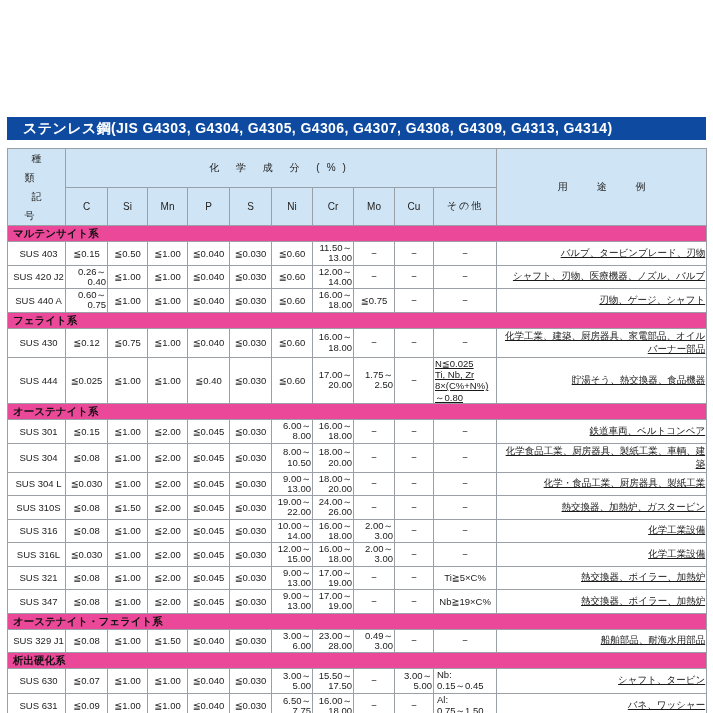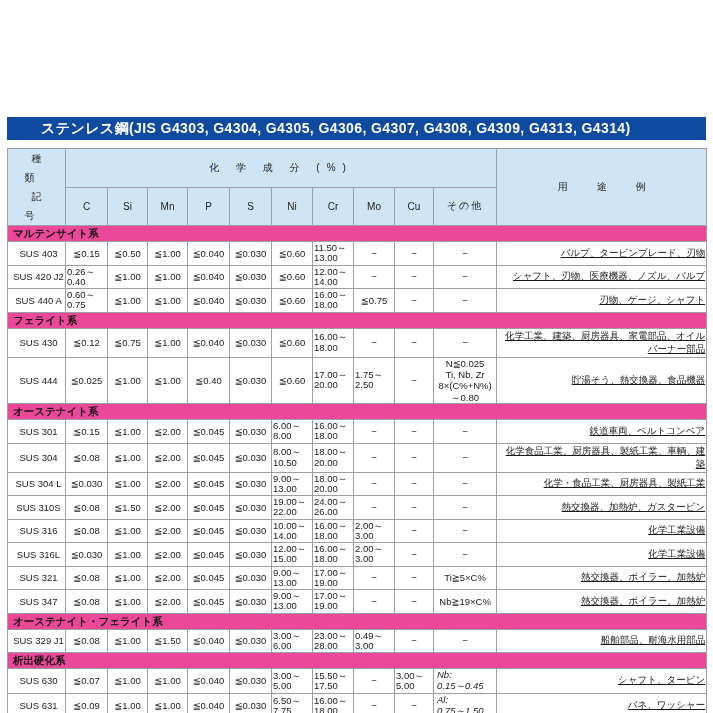--- a/index.html
+++ b/index.html
@@ -2,21 +2,21 @@
 <html><head>
 <meta charset="utf-8">
 <style>
   html,body { margin:0; padding:0; background:#ffffff; }
   body { width:713px; height:713px; font-family:"Liberation Sans","DejaVu Sans",sans-serif; color:#1a1a1a; }
   .canvas { position:relative; width:713px; height:713px; overflow:hidden; background:#ffffff; }
 
   .title-bar {
     position:absolute; left:7px; top:117px; width:699px; height:23px;
     background:#0d4aa0; color:#ffffff; font-weight:bold; font-size:14px;
-    line-height:23px; padding-left:34px; box-sizing:border-box; letter-spacing:0.4px;
+    line-height:23px; padding-left:16px; box-sizing:border-box; letter-spacing:0.4px;
     white-space:nowrap;
   }
 
   table.steel-table {
     position:absolute; left:7px; top:148px; width:699px;
     border-collapse:collapse; table-layout:fixed;
     border:1px solid #6f93bd;
   }
   .steel-table th, .steel-table td {
     border:1px solid #9aa0a6; box-sizing:border-box; overflow:hidden;
@@ -35,27 +35,27 @@
     background:#ec4899; font-weight:bold; font-size:10.5px; color:#111;
     height:15px; text-align:left; padding:0 0 0 5px; line-height:15px;
   }
   tr.data-row { height:21px; }
   tr.data-row td { background:#ffffff; font-size:9.5px; }
   td.code {
     background:#d7eaf6; text-align:center; padding-left:5px; font-size:10px; color:#222;
   }
   td.val { text-align:center; }
   td.range {
-    text-align:left; padding-right:1px; white-space:pre-line; line-height:1.08;
+    text-align:right; padding-right:1px; white-space:pre-line; line-height:1.08;
   }
   td.tiny {
-    font-size:6.2px; text-align:center; padding:0 1px; white-space:pre-line; line-height:1.2;
+    font-size:6.2px; text-align:left; padding:0 1px; white-space:pre-line; line-height:1.2;text-decoration:underline;
   }
   td.left2 {
-    font-size:8.5px; text-align:left; padding-left:3px; white-space:pre-line; line-height:1.15;font-style:italic;
+    font-size:8.5px; text-align:left; padding-left:3px; white-space:pre-line; line-height:1.15;
   }
   td.use { text-align:right; padding-left:5px;text-decoration:underline; }
 </style>
 </head>
 <body>
 
 <div class="canvas">
 
   <div class="title-bar">ステンレス鋼(JIS G4303, G4304, G4305, G4306, G4307, G4308, G4309, G4313, G4314)</div>
 

